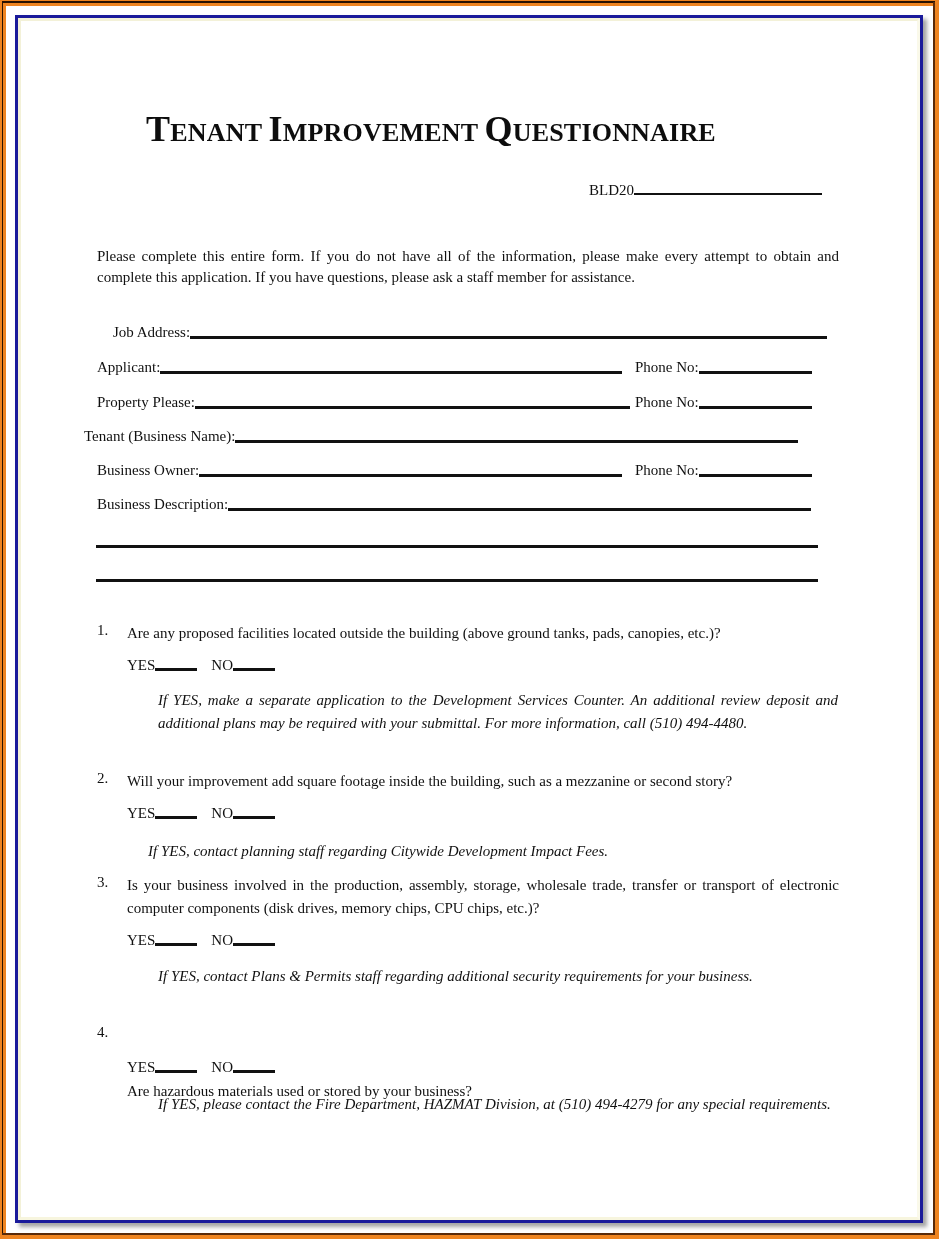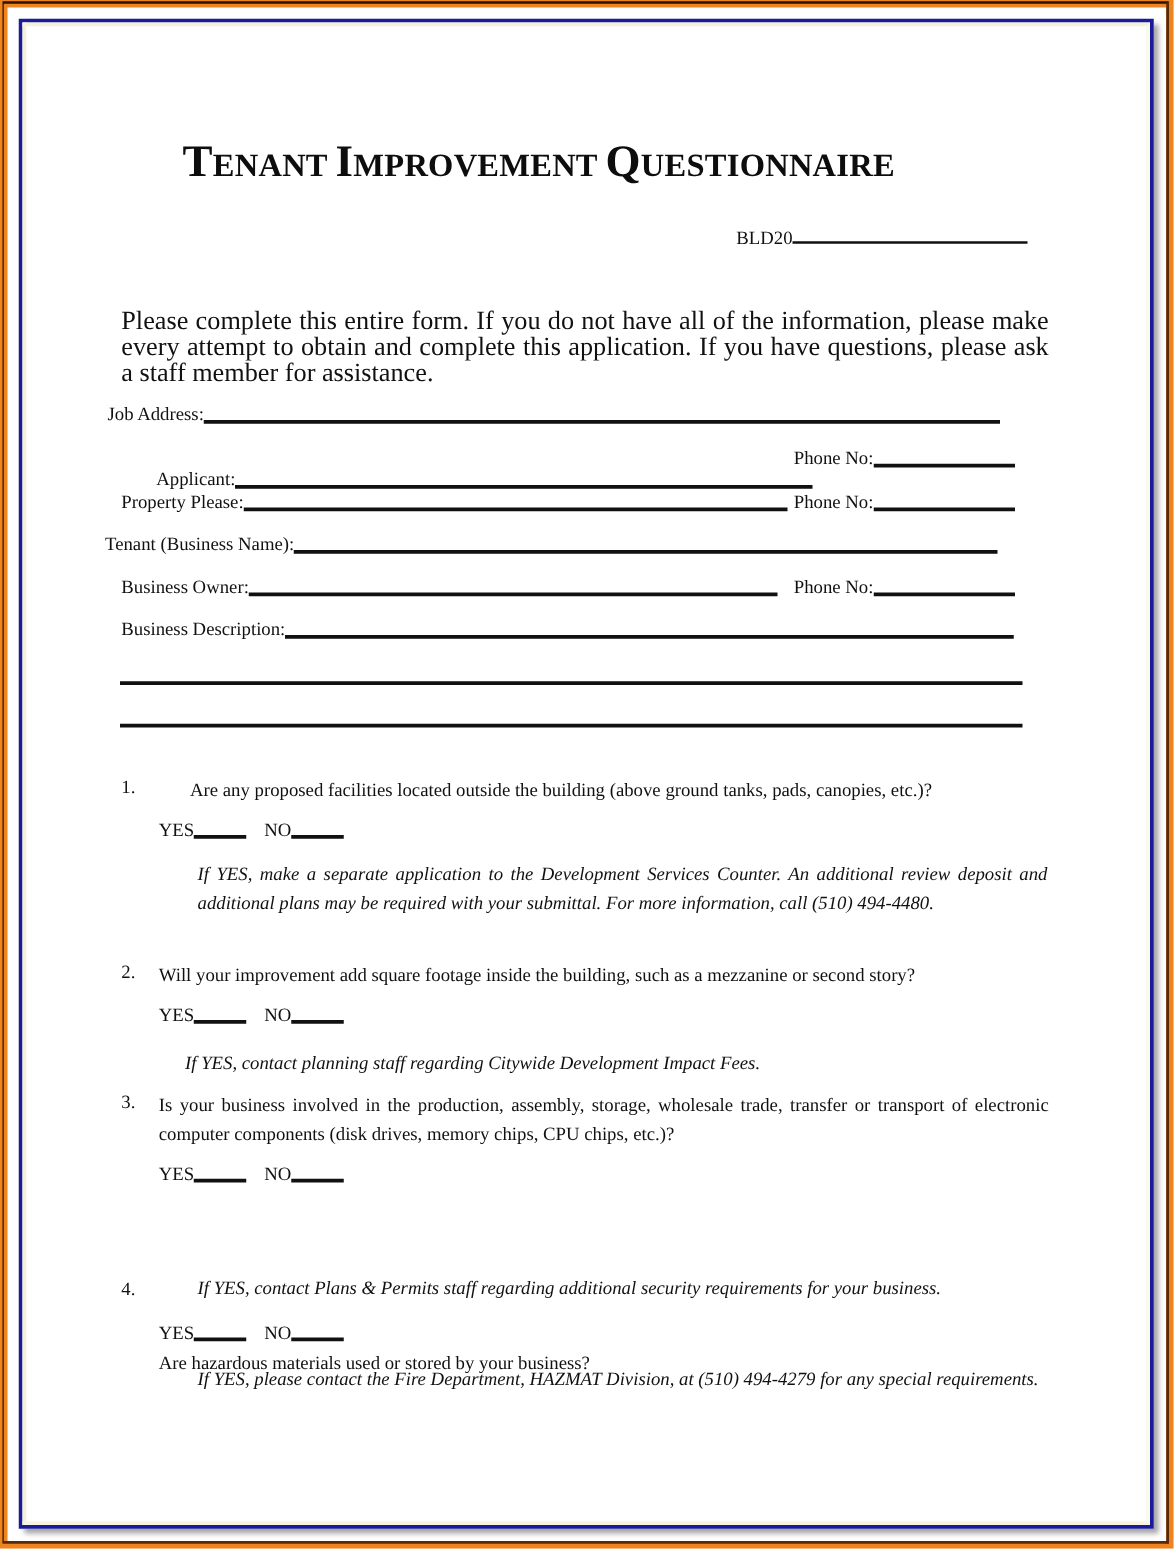--- a/index.html
+++ b/index.html
@@ -43,21 +43,21 @@
 
     .title {
       left: 146px; top: 108px; font-weight: bold; font-size: 26px; letter-spacing: 0.2px;
       color: #0d0d0d;
     }
     .title .big { font-size: 36px; }
 
     .bld { left: 589px; top: 180px; font-size: 15px; }
     .bld .uline { display: inline-block; width: 188px; border-bottom: 2px solid #111; height: 13px; vertical-align: baseline; }
 
-    .intro { left: 97px; top: 246px; width: 742px; font-size: 21px; line-height: 21px; white-space: normal; text-align: justify; }
+    .intro { left: 97px; top: 246px; width: 742px; font-size: 15px; line-height: 21px; white-space: normal; text-align: justify; }
 
     .field { font-size: 15px; display: flex; align-items: flex-end; }
     .field .label { white-space: nowrap; }
     .field .line { flex: 1; border-bottom: 3px solid #111; height: 12px; margin-bottom: 2px; }
     .blank-line { position: absolute; left: 96px; width: 722px; height: 0; border-bottom: 3px solid #111; }
 
     .qnum { font-size: 15px; }
     .qtext { font-size: 15px; line-height: 23px; white-space: normal; }
     .yesno { font-size: 15px; display: flex; align-items: flex-start; gap: 0; }
     .yesno .u { display: inline-block; width: 42px; border-bottom: 3px solid #111; height: 11px; margin-bottom: 2px; }
@@ -80,26 +80,26 @@
 <div class="abs title">
   <span class="big">T</span><span>ENANT </span><span class="big">I</span><span>MPROVEMENT </span><span class="big">Q</span><span>UESTIONNAIRE</span>
 </div>
 
 <div class="abs bld">
   <span>BLD20</span><span class="uline"></span>
 </div>
 
 <div class="abs intro">Please complete this entire form. If you do not have all of the information, please make every attempt to obtain and complete this application. If you have questions, please ask a staff member for assistance.</div>
 
-<div class="abs field" style="left:86px; top:324px; width:714px;">
+<div class="abs field" style="left:113px; top:324px; width:714px;">
   <span class="label">Job Address:</span>
   <span class="line"></span>
 </div>
 
-<div class="abs field" style="left:97px; top:376px; width:525px;margin-left:28px;">
+<div class="abs field" style="left:97px; top:359px; width:525px;">
   <span class="label">Applicant:</span>
   <span class="line"></span>
 </div>
 <div class="abs field" style="left:635px; top:359px; width:177px;">
   <span class="label">Phone No:</span>
   <span class="line"></span>
 </div>
 
 <div class="abs field" style="left:97px; top:394px; width:533px;">
   <span class="label">Property Please:</span>
@@ -125,21 +125,21 @@
 </div>
 
 <div class="abs field" style="left:97px; top:496px; width:714px;">
   <span class="label">Business Description:</span>
   <span class="line"></span>
 </div>
 <div class="blank-line" style="top:545px;"></div>
 <div class="blank-line" style="top:579px;"></div>
 
 <div class="abs qnum" style="left:97px; top:622px;">1.</div>
-<div class="abs qtext" style="left:127px; top:622px; width:712px;margin-left:25px;">Are any proposed facilities located outside the building (above ground tanks, pads, canopies, etc.)?</div>
+<div class="abs qtext" style="left:127px; top:622px; width:712px;">Are any proposed facilities located outside the building (above ground tanks, pads, canopies, etc.)?</div>
 <div class="abs yesno" style="left:127px; top:657px;">
   <span>YES</span>
     <span class="u"></span>
   <span class="gap"></span>
   <span>NO</span>
     <span class="u"></span>
 </div>
 <div class="abs note" style="left:158px; top:689px; width:680px;">
   <b>If YES</b><span>, make a separate application to the Development Services Counter. An additional review deposit and additional plans may be required with your submittal. For more information, call (510) 494-4480.</span>
 </div>
@@ -159,21 +159,21 @@
 
 <div class="abs qnum" style="left:97px; top:874px;">3.</div>
 <div class="abs qtext" style="left:127px; top:874px; width:712px; text-align:justify;">Is your business involved in the production, assembly, storage, wholesale trade, transfer or transport of electronic computer components (disk drives, memory chips, CPU chips, etc.)?</div>
 <div class="abs yesno" style="left:127px; top:932px;">
   <span>YES</span>
     <span class="u"></span>
   <span class="gap"></span>
   <span>NO</span>
     <span class="u"></span>
 </div>
-<div class="abs note" style="left:158px; top:1020px; width:680px;">
+<div class="abs note" style="left:158px; top:965px; width:680px;">
   <b>If YES</b><span>, contact Plans &amp; Permits staff regarding additional security requirements for your business.</span>
 </div>
 
 <div class="abs qnum" style="left:97px; top:1024px;">4.</div>
 <div class="abs qtext" style="left:127px; top:1080px; width:712px;">Are hazardous materials used or stored by your business?</div>
 <div class="abs yesno" style="left:127px; top:1059px;">
   <span>YES</span>
     <span class="u"></span>
   <span class="gap"></span>
   <span>NO</span>

